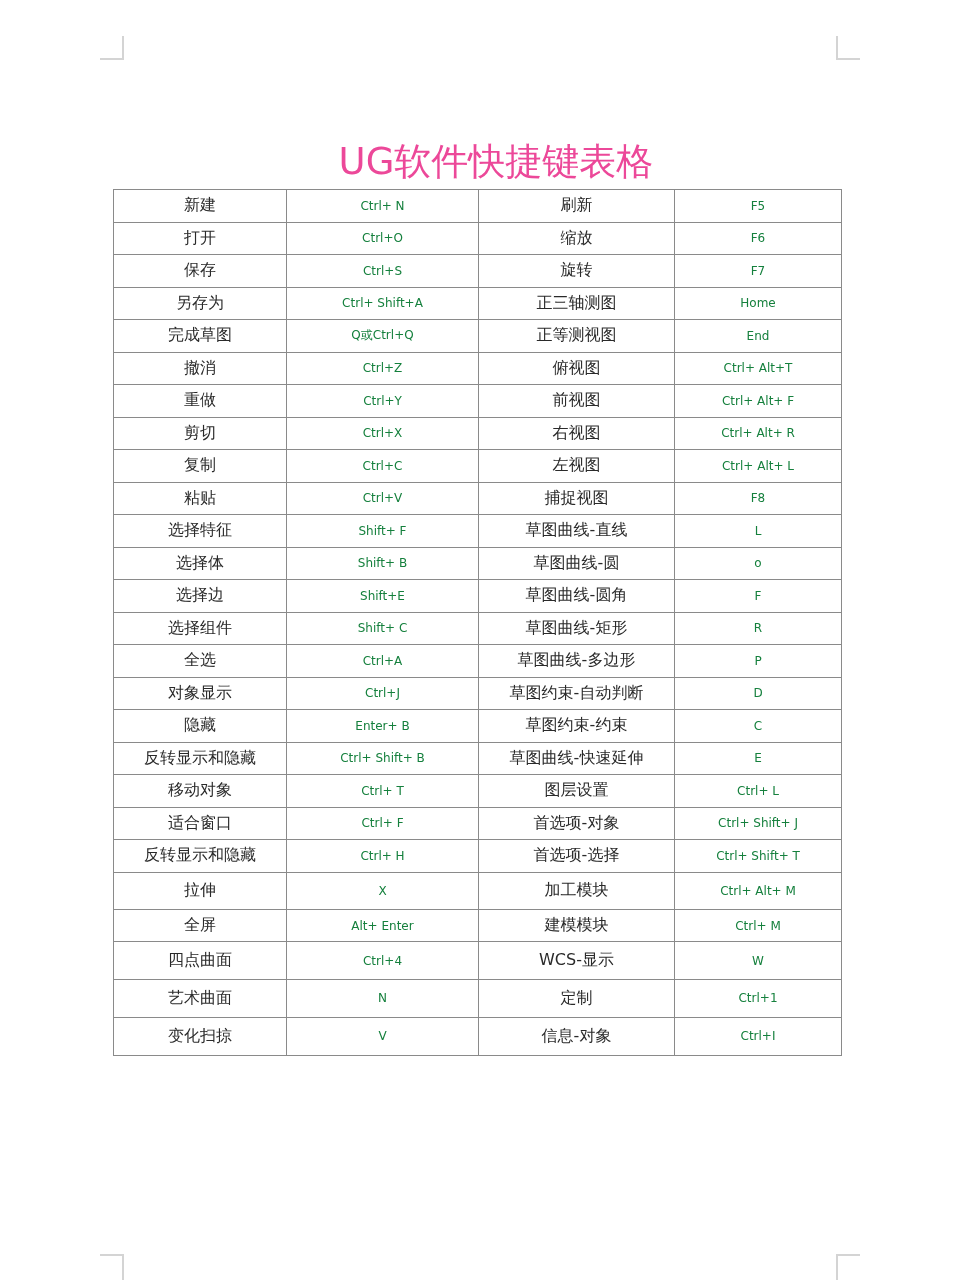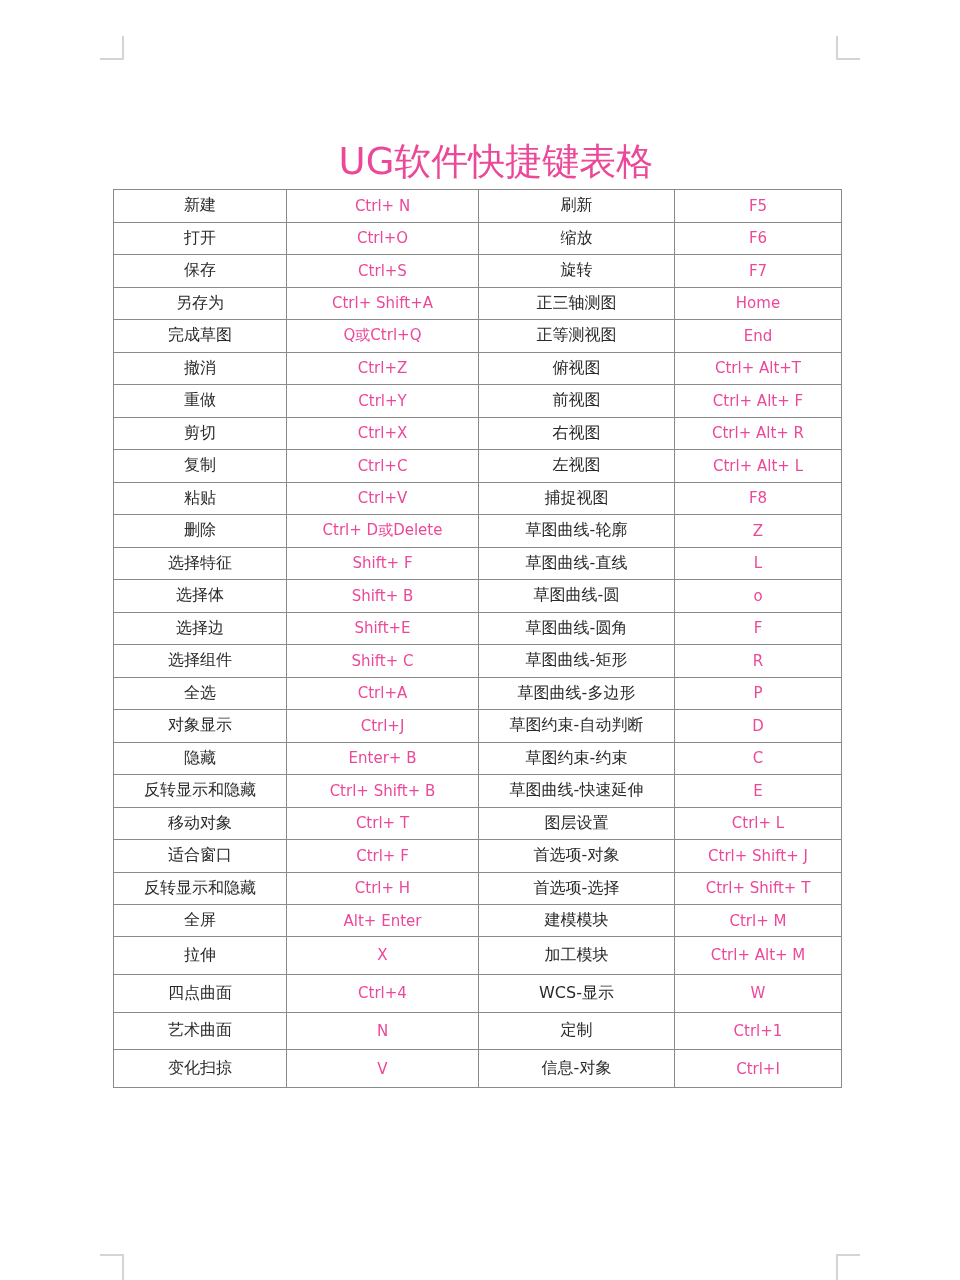--- a/index.html
+++ b/index.html
@@ -8,21 +8,21 @@
   .corner { position:absolute; border-color:#d4d4d4; border-style:solid; border-width:0; width:22px; height:22px; }
   .c-tl { left:100px; top:36px; border-right-width:2px; border-bottom-width:2px; }
   .c-tr { left:836px; top:36px; border-left-width:2px; border-bottom-width:2px; }
   .c-bl { left:100px; top:1254px; border-right-width:2px; border-top-width:2px; height:26px; }
   .c-br { left:836px; top:1254px; border-left-width:2px; border-top-width:2px; height:26px; }
   .title { position:absolute; top:112px; left:16px; width:960px; text-align:center;
            font-size:37px; font-weight:normal; color:#ec4899; letter-spacing:0px; }
   table.sheet { position:absolute; left:113px; top:189px; width:728px; border-collapse:collapse; table-layout:fixed; }
   table.sheet td { border:1.5px solid #8a8a8a; text-align:center; vertical-align:middle; padding:0;
                    font-size:16px; color:#2a2a2a; white-space:nowrap; overflow:hidden; }
-  table.sheet td.key { font-size:15px; color:#ec4899;margin-top:48px; }
+  table.sheet td.key { font-size:12px; color:#15803d;margin-top:48px; }
   col.c1 { width:173px; } col.c2 { width:192px; } col.c3 { width:196px; } col.c4 { width:167px; }
   tr.r { height:32.5px; }
   tr.r-25 { height:32px; }
   tr.tall { height:37.75px; }
 </style>
 </head>
 <body>
 
 <div class="corner c-tl"></div>
 <div class="corner c-tr"></div>
@@ -93,26 +93,20 @@
         <td>左视图</td>
         <td class="key">Ctrl+ Alt+ L</td>
       </tr>
       <tr class="r">
         <td>粘贴</td>
         <td class="key">Ctrl+V</td>
         <td>捕捉视图</td>
         <td class="key">F8</td>
       </tr>
       <tr class="r">
-        <td>删除</td>
-        <td class="key">Ctrl+ D或Delete</td>
-        <td>草图曲线-轮廓</td>
-        <td class="key">Z</td>
-      </tr>
-      <tr class="r">
         <td>选择特征</td>
         <td class="key">Shift+ F</td>
         <td>草图曲线-直线</td>
         <td class="key">L</td>
       </tr>
       <tr class="r">
         <td>选择体</td>
         <td class="key">Shift+ B</td>
         <td>草图曲线-圆</td>
         <td class="key">o</td>
@@ -163,34 +157,34 @@
         <td>适合窗口</td>
         <td class="key">Ctrl+ F</td>
         <td>首选项-对象</td>
         <td class="key">Ctrl+ Shift+ J</td>
       </tr>
       <tr class="r">
         <td>反转显示和隐藏</td>
         <td class="key">Ctrl+ H</td>
         <td>首选项-选择</td>
         <td class="key">Ctrl+ Shift+ T</td>
+      </tr>
+      <tr class="r tall">
+        <td>拉伸</td>
+        <td class="key">X</td>
+        <td>加工模块</td>
+        <td class="key">Ctrl+ Alt+ M</td>
       </tr>
       <tr class="r r-25">
         <td>全屏</td>
         <td class="key">Alt+ Enter</td>
         <td>建模模块</td>
         <td class="key">Ctrl+ M</td>
       </tr>
       <tr class="r tall">
-        <td>拉伸</td>
-        <td class="key">X</td>
-        <td>加工模块</td>
-        <td class="key">Ctrl+ Alt+ M</td>
-      </tr>
-      <tr class="r tall">
         <td>四点曲面</td>
         <td class="key">Ctrl+4</td>
         <td>WCS-显示</td>
         <td class="key">W</td>
       </tr>
       <tr class="r tall">
         <td>艺术曲面</td>
         <td class="key">N</td>
         <td>定制</td>
         <td class="key">Ctrl+1</td>

